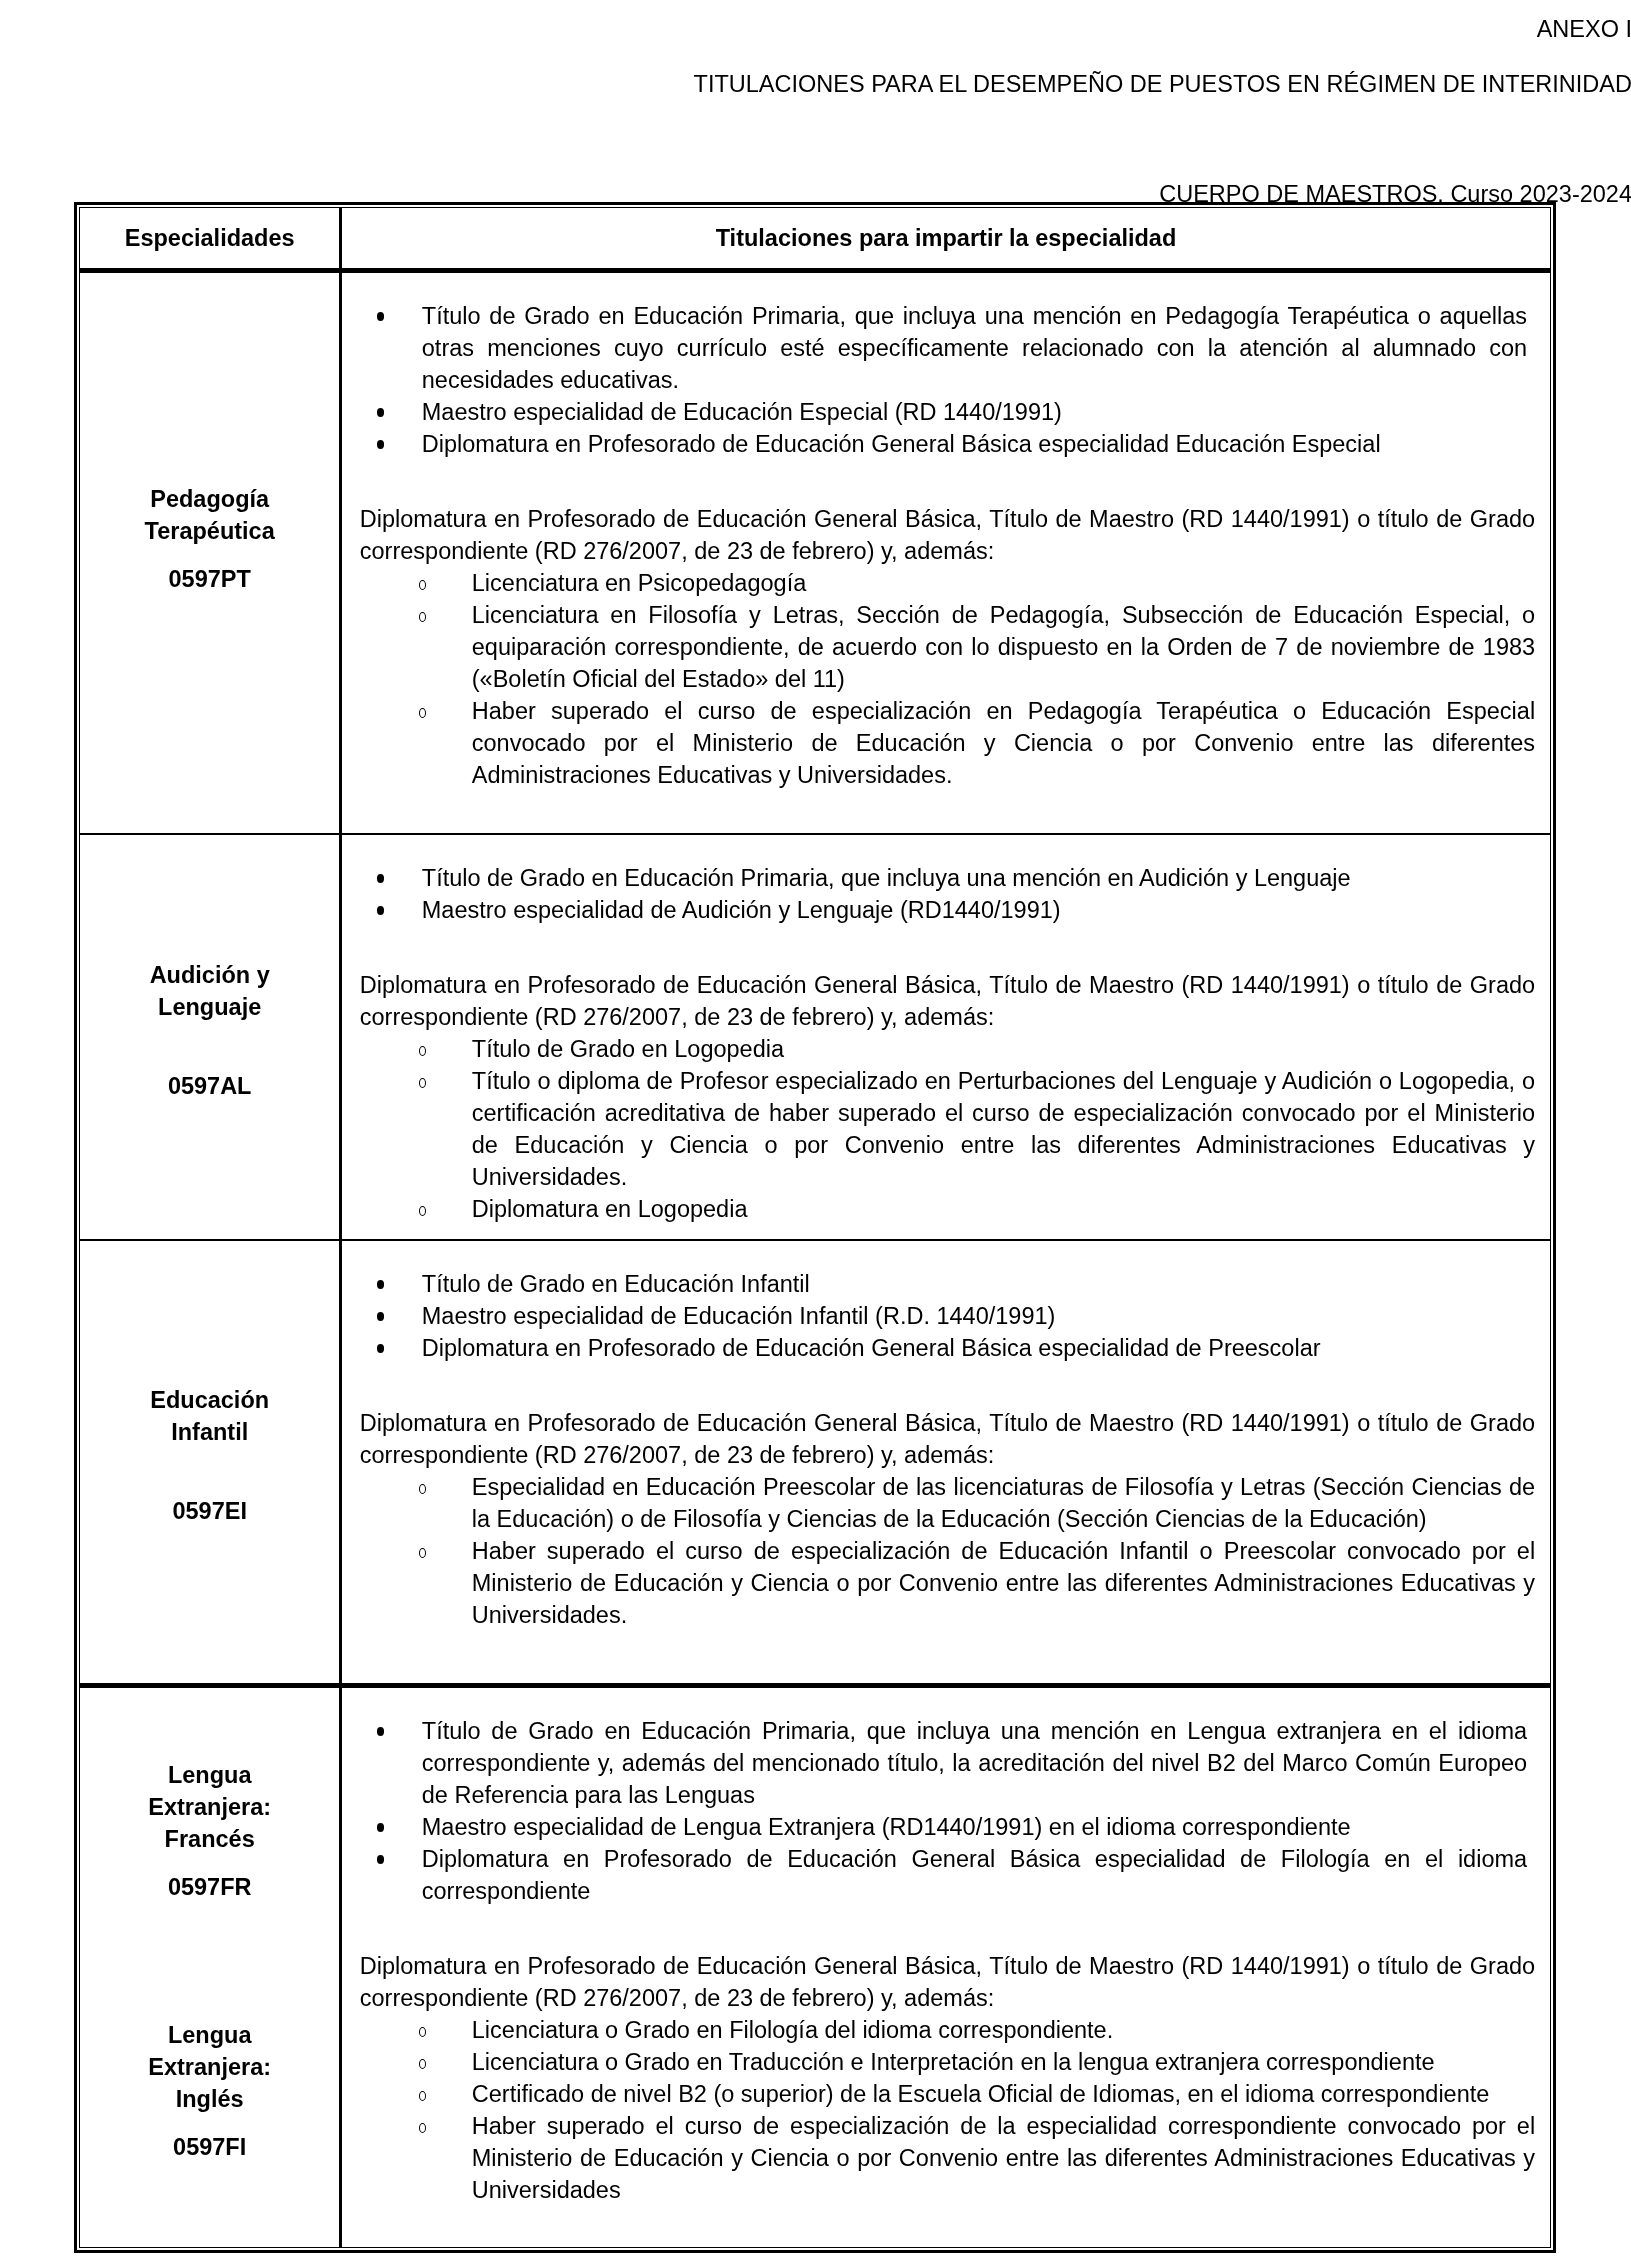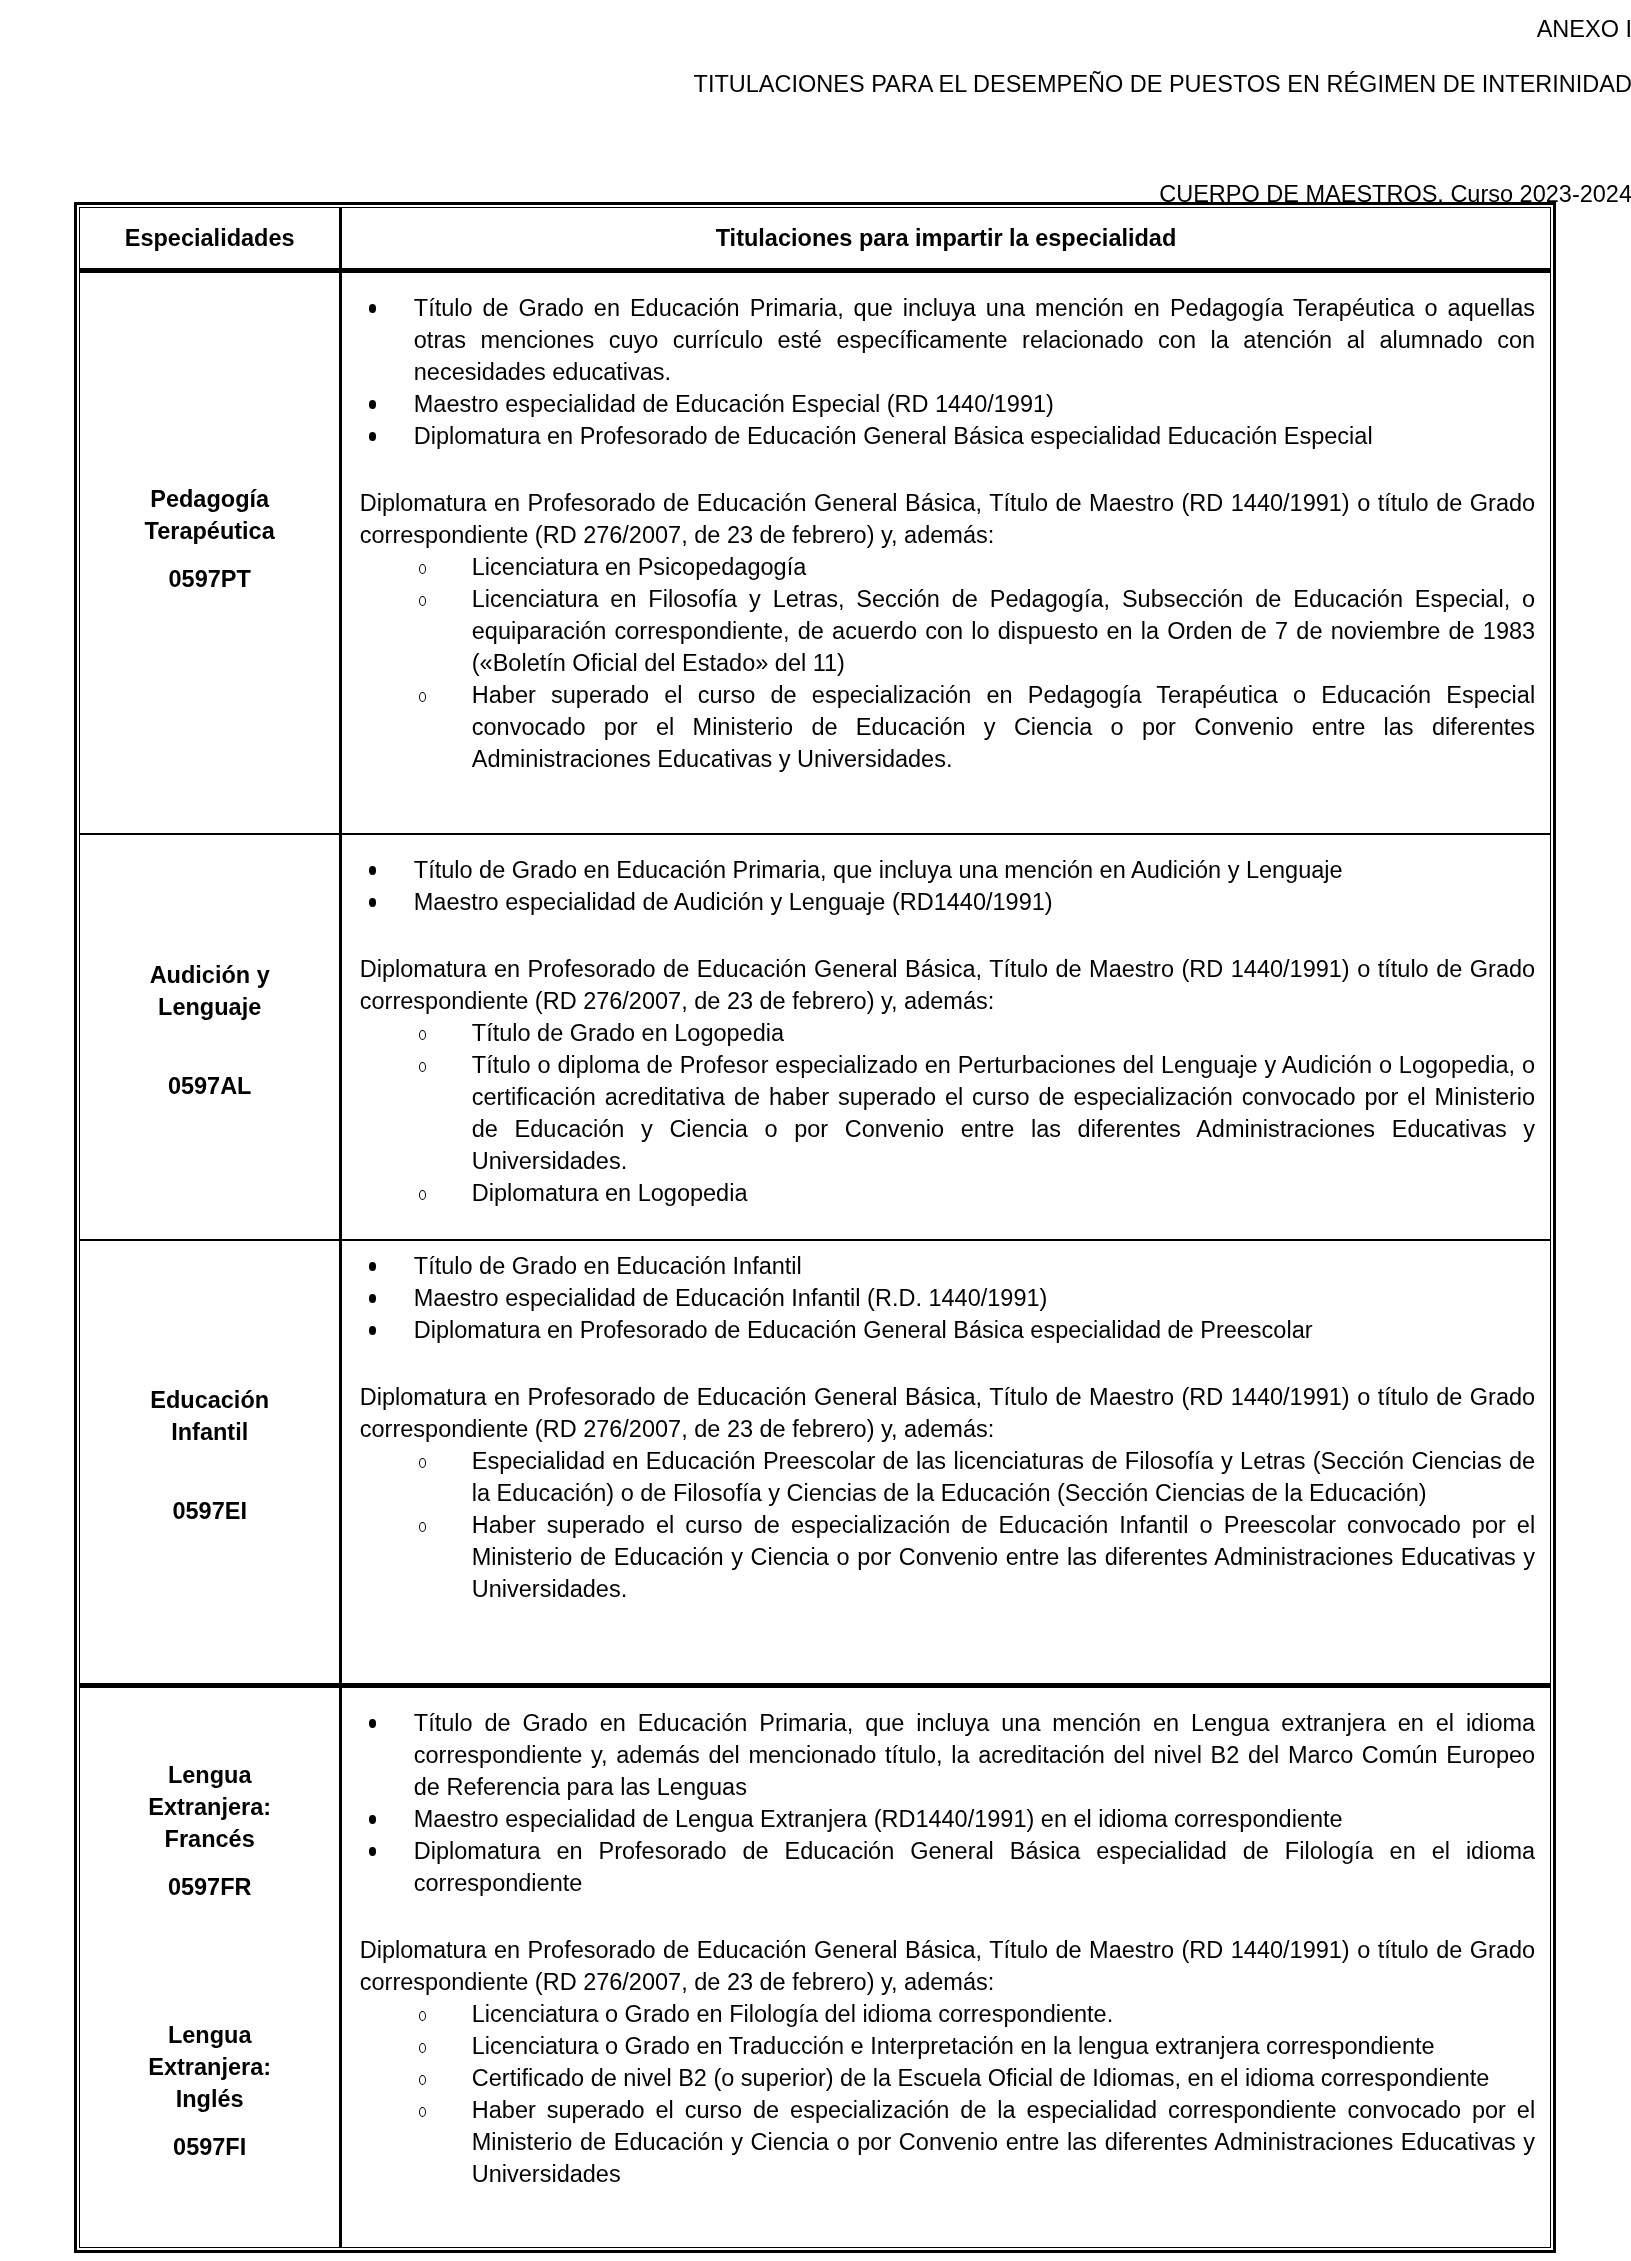--- a/index.html
+++ b/index.html
@@ -91,21 +91,21 @@
     top: 0;
     height: 60px;
     display: flex;
     align-items: center;
     justify-content: center;
     font-weight: bold;
     font-size: 23.5px;
   }
   ul.bullets {
     list-style: none;
-    margin: 0;
+    margin: 8px;
     padding: 0;
   }
   ul.bullets li {
     position: relative;
     padding-left: 54px;
     text-align: justify;
   }
   ul.bullets li::before {
     content: "";
     position: absolute;
@@ -215,21 +215,21 @@
 
     <div class="row sep" style="top:1031px; height:445px;">
       <div class="spec">
         <div class="spec-block" style="top:143px;">
           <div>Educación</div>
           <div>Infantil</div>
           <div style="height:47px;"></div>
           <div>0597EI</div>
         </div>
       </div>
-      <div class="content" style="padding-top:9px;">
+      <div class="content" style="padding-top:19px;">
         <ul class="bullets">
           <li>Título de Grado en Educación Infantil</li>
           <li>Maestro especialidad de Educación Infantil (R.D. 1440/1991)</li>
           <li>Diplomatura en Profesorado de Educación General Básica especialidad de Preescolar</li>
         </ul>
         <div class="gap" style="height:35px;"></div>
         <p class="para">Diplomatura en Profesorado de Educación General Básica, Título de Maestro (RD 1440/1991) o título de Grado correspondiente (RD 276/2007, de 23 de febrero) y, además:</p>
         <ul class="circles">
           <li>Especialidad en Educación Preescolar de las licenciaturas de Filosofía y Letras (Sección Ciencias de la Educación) o de Filosofía y Ciencias de la Educación (Sección Ciencias de la Educación)</li>
           <li>Haber superado el curso de especialización de Educación Infantil o Preescolar convocado por el Ministerio de Educación y Ciencia o por Convenio entre las diferentes Administraciones Educativas y Universidades.</li>

